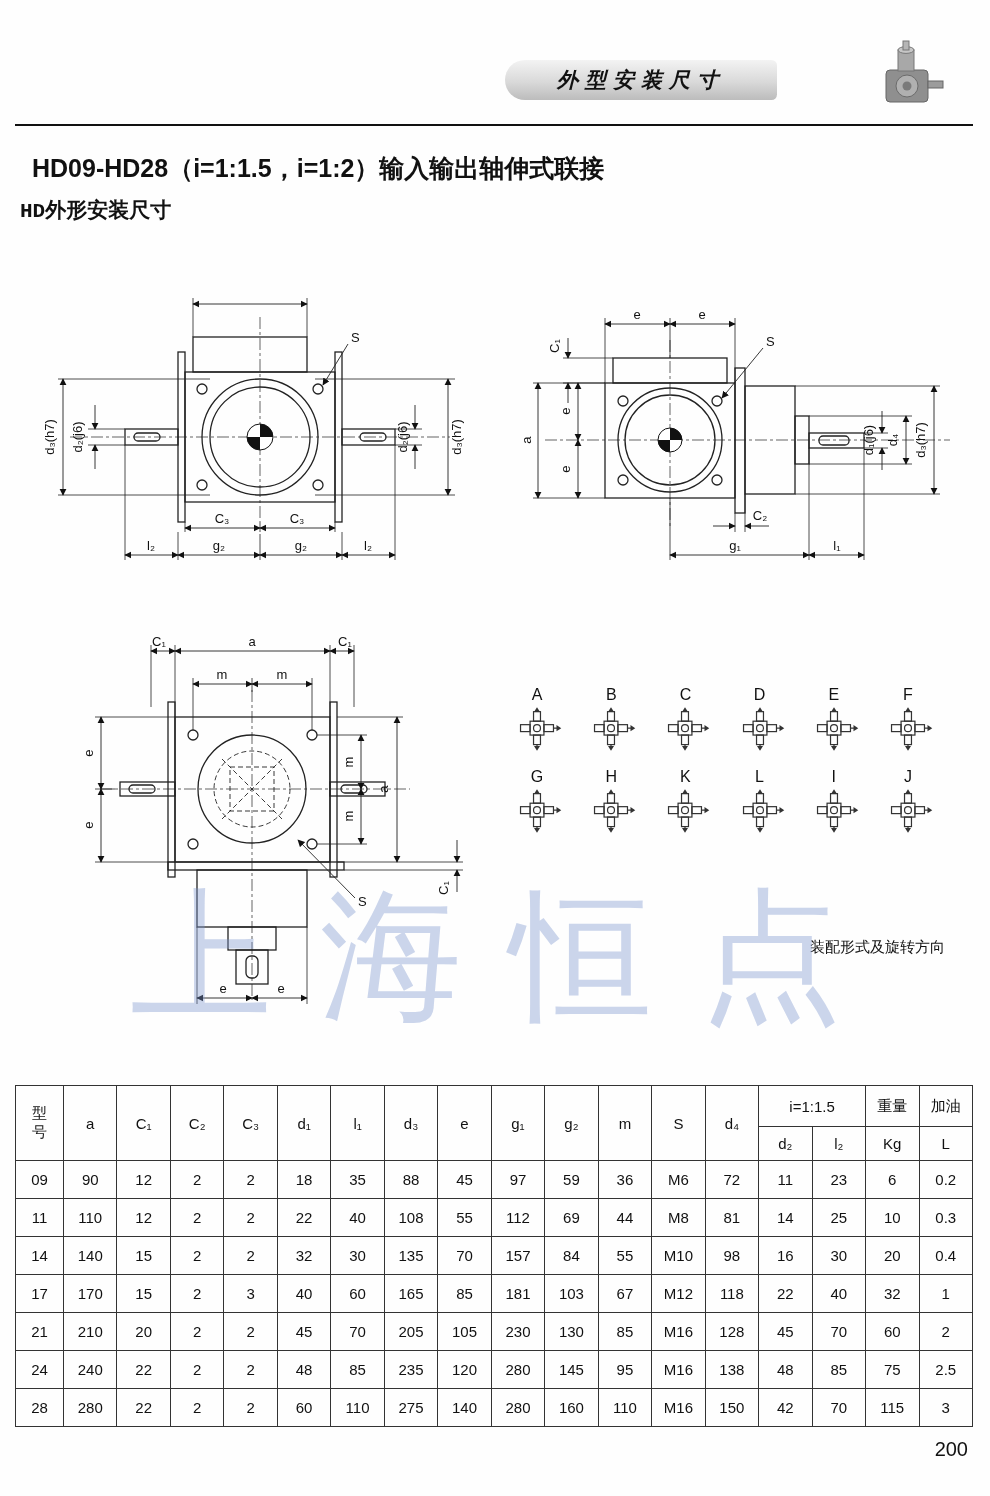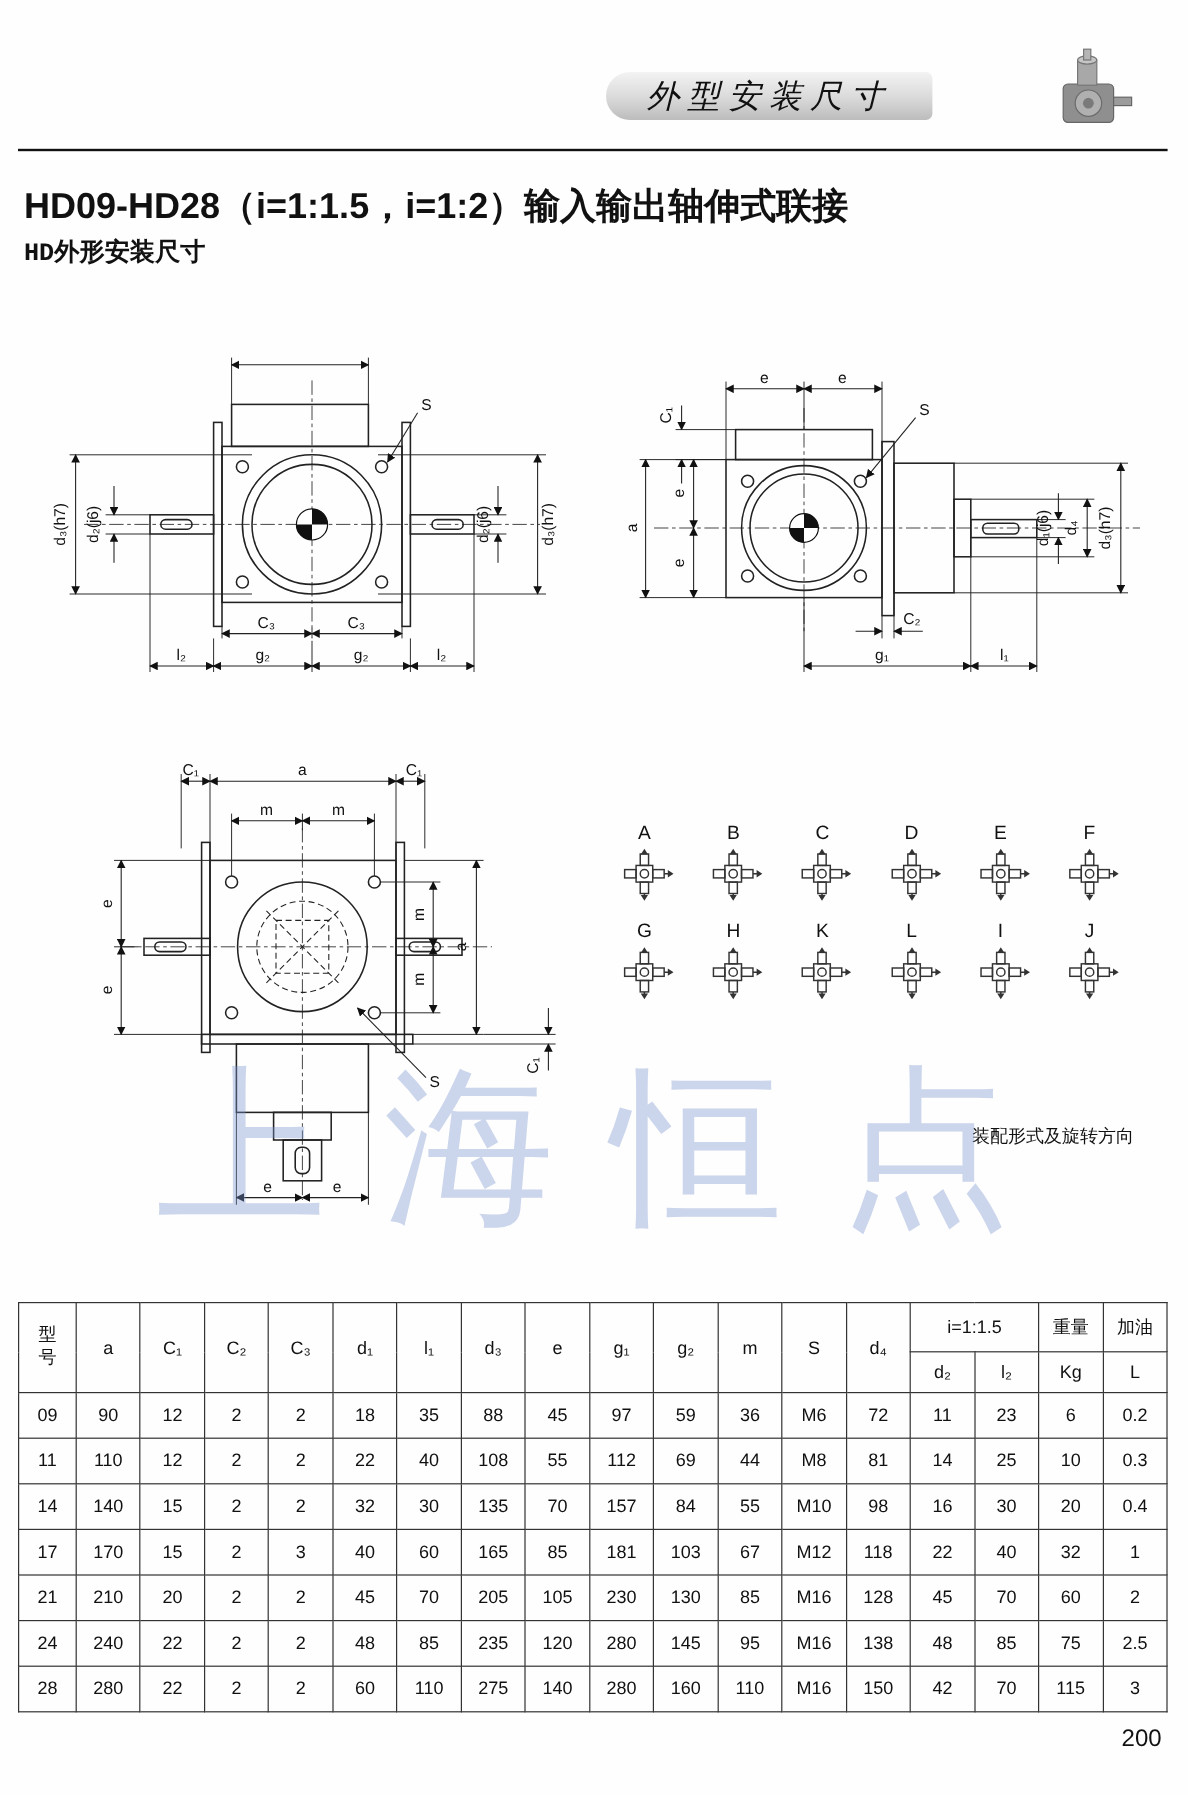--- a/index.html
+++ b/index.html
@@ -7,25 +7,25 @@
     width:990px;height:1496px;position:relative;overflow:hidden;
     background:#fefefe;color:#111;
     font-family:"Liberation Sans","DejaVu Sans",sans-serif;
   }
   
   .banner{
     position:absolute;left:505px;top:60px;width:272px;height:40px;
     background:linear-gradient(180deg,#f3f3f3 0%,#d9d9d9 55%,#bcbcbc 100%);
     border-radius:22px 6px 6px 22px;
     display:flex;align-items:center;justify-content:center;
-    font-size:27px;font-weight:normal;font-style:italic;letter-spacing:7px;
+    font-size:21px;font-weight:bold;font-style:italic;letter-spacing:7px;
   }
   .header-rule{position:absolute;left:15px;top:124px;width:958px;border-top:2px solid #111;}
   .gear-photo{position:absolute;left:872px;top:38px;}
-  .title1{position:absolute;left:20px;top:152px;font-size:30px;font-weight:bold;}
+  .title1{position:absolute;left:32px;top:152px;font-size:25px;font-weight:bold;}
   .title2{position:absolute;left:20px;top:196px;font-size:21px;font-weight:bold;font-family:Liberation Mono, monospace;}
   
   svg.drawing{position:absolute;}
   .geo rect,.geo circle{fill:none;stroke:#222;stroke-width:1.3px;}
   line.cl{stroke:#222;stroke-width:.7px;stroke-dasharray:12 3 3 3;}
   line.ext{stroke:#222;stroke-width:.8px;}
   line.dim{stroke:#222;stroke-width:.9px;}
   .dsh{fill:none;stroke:#222;stroke-width:.9px;stroke-dasharray:5 3;}
   svg text{font-size:13px;fill:#111;font-family:"Liberation Sans","DejaVu Sans",sans-serif;}
   

